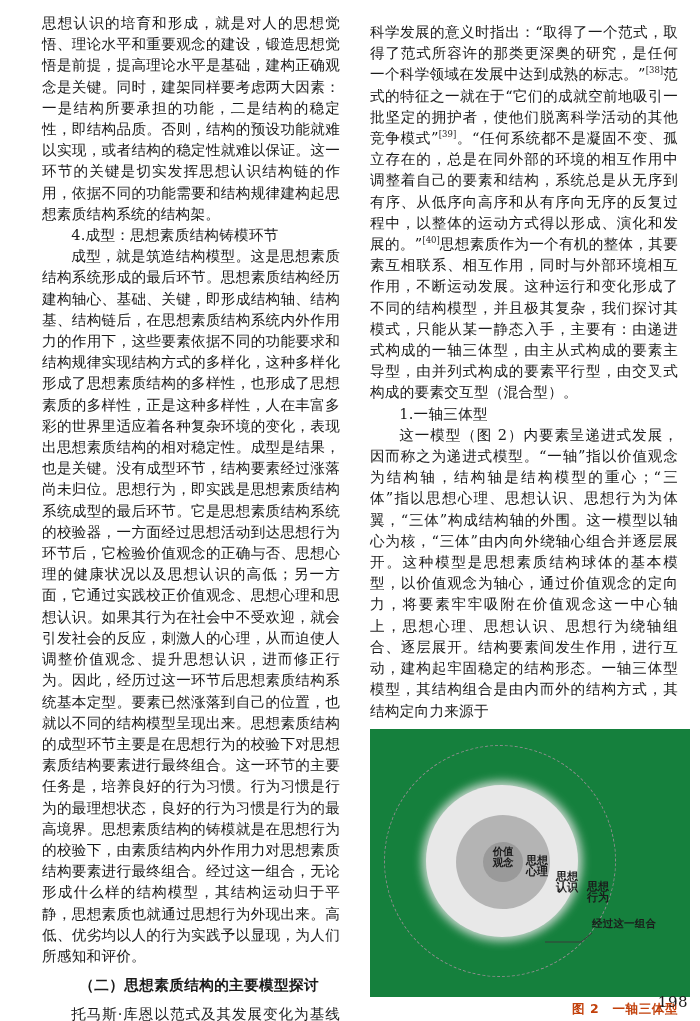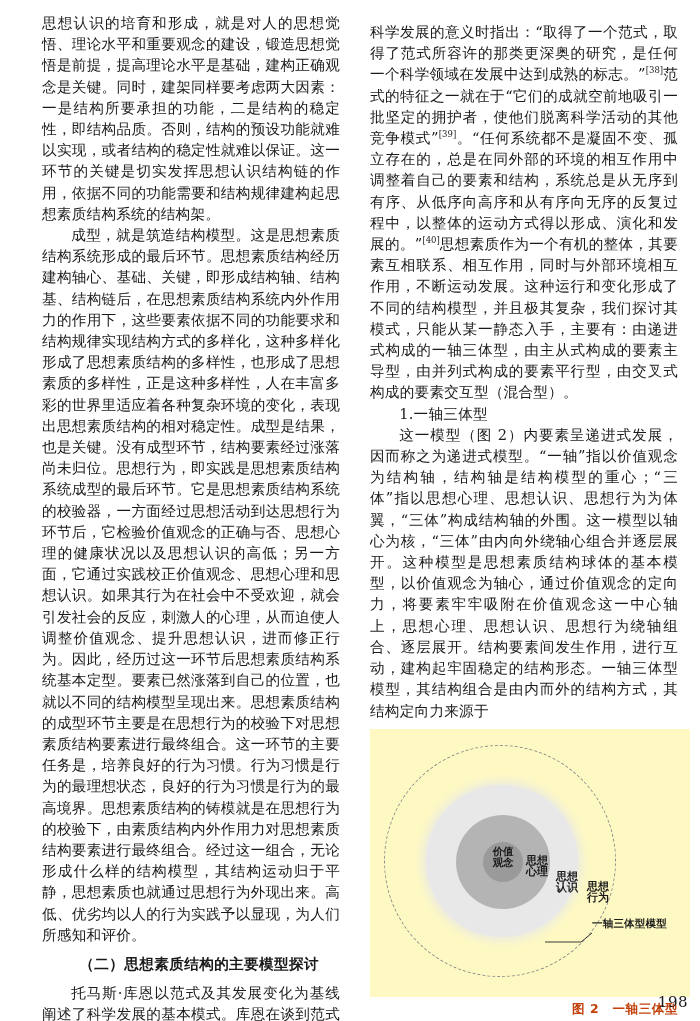--- a/index.html
+++ b/index.html
@@ -71,21 +71,21 @@
   
   .figure-wrap {
     margin-top: 8px;
     position: relative;
   }
   .figure-canvas {
     position: relative;
     width: 320px;
     height: 268px;
     margin: 0 auto;
-    background: #fef9c3;
+    background: #15803d;
   }
   .ring-outer-dashed {
     position: absolute;
     left: 14px;
     top: 16px;
     width: 232px;
     height: 232px;
     border: 1.4px dashed #8d8d8d;
     border-radius: 50%;
     box-sizing: border-box;
@@ -176,20 +176,21 @@
 </style>
 </head>
 <body>
 
 <div class="page">
 
   <div class="column col-left">
 
     <p class="body-text no-indent">思想认识的培育和形成，就是对人的思想觉悟、理论水平和重要观念的建设，锻造思想觉悟是前提，提高理论水平是基础，建构正确观念是关键。同时，建架同样要考虑两大因素：一是结构所要承担的功能，二是结构的稳定性，即结构品质。否则，结构的预设功能就难以实现，或者结构的稳定性就难以保证。这一环节的关键是切实发挥思想认识结构链的作用，依据不同的功能需要和结构规律建构起思想素质结构系统的结构架。</p>
 
+    <p class="heading-num">4.成型：思想素质结构铸模环节</p>
 
     <p class="body-text">成型，就是筑造结构模型。这是思想素质结构系统形成的最后环节。思想素质结构经历建构轴心、基础、关键，即形成结构轴、结构基、结构链后，在思想素质结构系统内外作用力的作用下，这些要素依据不同的功能要求和结构规律实现结构方式的多样化，这种多样化形成了思想素质结构的多样性，也形成了思想素质的多样性，正是这种多样性，人在丰富多彩的世界里适应着各种复杂环境的变化，表现出思想素质结构的相对稳定性。成型是结果，也是关键。没有成型环节，结构要素经过涨落尚未归位。思想行为，即实践是思想素质结构系统成型的最后环节。它是思想素质结构系统的校验器，一方面经过思想活动到达思想行为环节后，它检验价值观念的正确与否、思想心理的健康状况以及思想认识的高低；另一方面，它通过实践校正价值观念、思想心理和思想认识。如果其行为在社会中不受欢迎，就会引发社会的反应，刺激人的心理，从而迫使人调整价值观念、提升思想认识，进而修正行为。因此，经历过这一环节后思想素质结构系统基本定型。要素已然涨落到自己的位置，也就以不同的结构模型呈现出来。思想素质结构的成型环节主要是在思想行为的校验下对思想素质结构要素进行最终组合。这一环节的主要任务是，培养良好的行为习惯。行为习惯是行为的最理想状态，良好的行为习惯是行为的最高境界。思想素质结构的铸模就是在思想行为的校验下，由素质结构内外作用力对思想素质结构要素进行最终组合。经过这一组合，无论形成什么样的结构模型，其结构运动归于平静，思想素质也就通过思想行为外现出来。高低、优劣均以人的行为实践予以显现，为人们所感知和评价。</p>
 
     <p class="section-heading">（二）思想素质结构的主要模型探讨</p>
 
     <p class="body-text">托马斯·库恩以范式及其发展变化为基线阐述了科学发展的基本模式。库恩在谈到范式对于</p>
   </div>
 
   <div class="column col-right">
 
@@ -218,21 +219,21 @@
         <div class="lbl lbl-cognit">思想
 认识</div>
 
         <div class="lbl lbl-behav">思想
 行为</div>
 
         <svg class="callout-leader" viewBox="0 0 48 16">
           <path d="M0,10 L36,10 L47,1" stroke="#3a3a3a" stroke-width="1" fill="none"></path>
         </svg>
 
-        <div class="callout-text">一轴三体型模型</div>
+        <div class="callout-text">经过这一组合</div>
       </div>
 
       <p class="fig-caption">图 2　一轴三体型</p>
     </div>
   </div>
 
   <div class="page-number">198</div>
 </div>
 
 </body></html>

